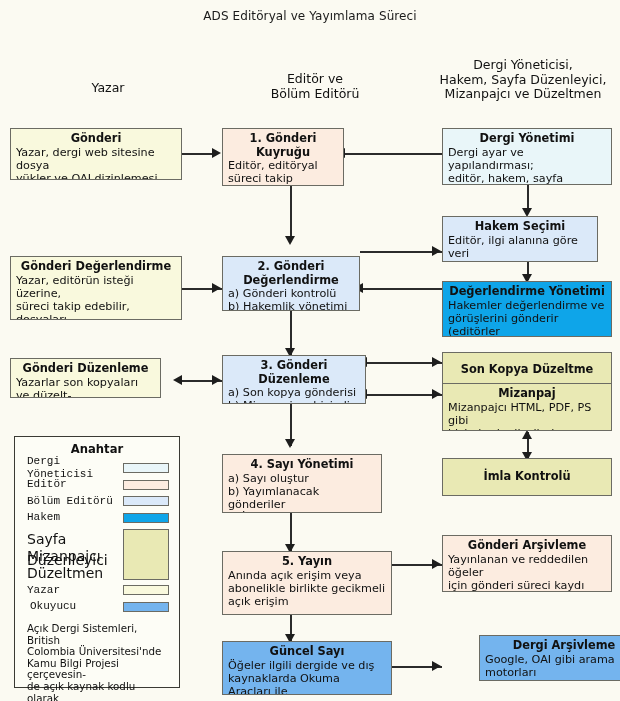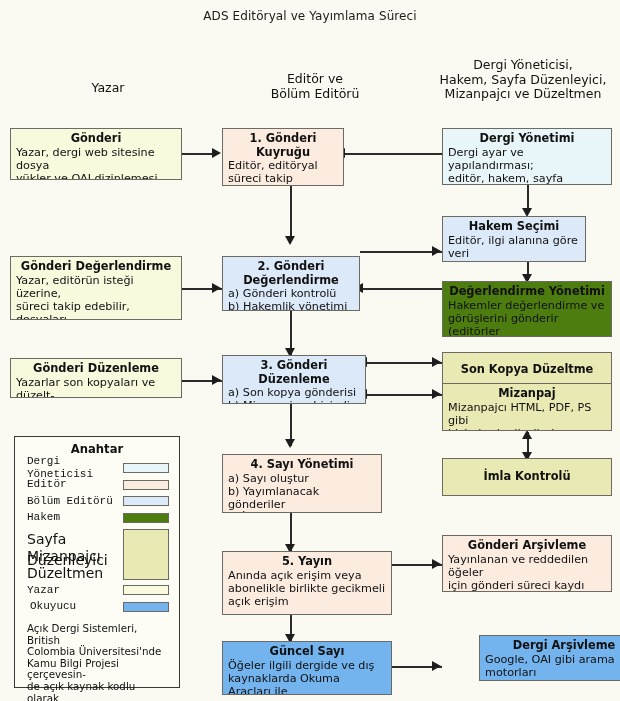--- a/index.html
+++ b/index.html
@@ -37,21 +37,21 @@
     margin-bottom:0px;
   }
   .box .bd{display:block;text-align:left;white-space:pre-line;}
   .box.titleonly{display:flex;align-items:center;justify-content:center;padding:17px;}
   .box.titleonly .hd{margin:0;}
 
   
   .c-manager{background:#e9f6f9;}
   .c-editor{background:#fcece0;}
   .c-seced{background:#dbe9f9;}
-  .c-reviewer{background:#4d7c0f;}
+  .c-reviewer{background:#0ea5e9;}
   .c-layout{background:#e9e9b4;}
   .c-author{background:#f9f9dd;}
   .c-reader{background:#74b4ee;}
 
   
   .legend{
     position:absolute;box-sizing:border-box;
     border:1.3px solid #3a3a34;background:#fdfdf6;
   }
   .legend .lg-title{
@@ -162,21 +162,21 @@
   </div>
 
   <div class="box c-author" style="left:10px;top:256px;width:172px;height:64px;">
     <span class="hd">Gönderi Değerlendirme</span>
     <span class="bd">Yazar, editörün isteği üzerine,
 süreci takip edebilir, dosyaları
 görebilir, revize ediebilir ve
 yeniden gönderebilir</span>
   </div>
 
-  <div class="box c-author" style="left:10px;top:358px;width:172px;height:40px;">
+  <div class="box c-author" style="left:10px;top:358px;width:151px;height:40px;">
     <span class="hd">Gönderi Düzenleme</span>
     <span class="bd">Yazarlar son kopyaları ve düzelt-
 men dizgilerini değerlendirir</span>
   </div>
 
   <div class="legend" style="left:14px;top:436px;width:166px;height:252px;">
     <div class="lg-title">Anahtar</div>
     <div class="lg-rows">
 
       <div class="lg-row">
@@ -265,21 +265,21 @@
 birlikte   görünür</span>
   </div>
 
   <div class="box c-manager" style="left:442px;top:128px;width:170px;height:57px;">
     <span class="hd">Dergi Yönetimi</span>
     <span class="bd">Dergi ayar ve yapılandırması;
 editör, hakem, sayfa düzenleyici
 ve düzeltmen kaydı</span>
   </div>
 
-  <div class="box c-seced" style="left:442px;top:216px;width:144px;height:46px;">
+  <div class="box c-seced" style="left:442px;top:216px;width:156px;height:46px;">
     <span class="hd">Hakem Seçimi</span>
     <span class="bd">Editör, ilgi alanına göre veri
 tabanından hakem davet eder</span>
   </div>
 
   <div class="box c-reviewer" style="left:442px;top:281px;width:170px;height:56px;">
     <span class="hd">Değerlendirme Yönetimi</span>
     <span class="bd">Hakemler değerlendirme ve
 görüşlerini gönderir (editörler
 hakemleri puanlayabilir)</span>

